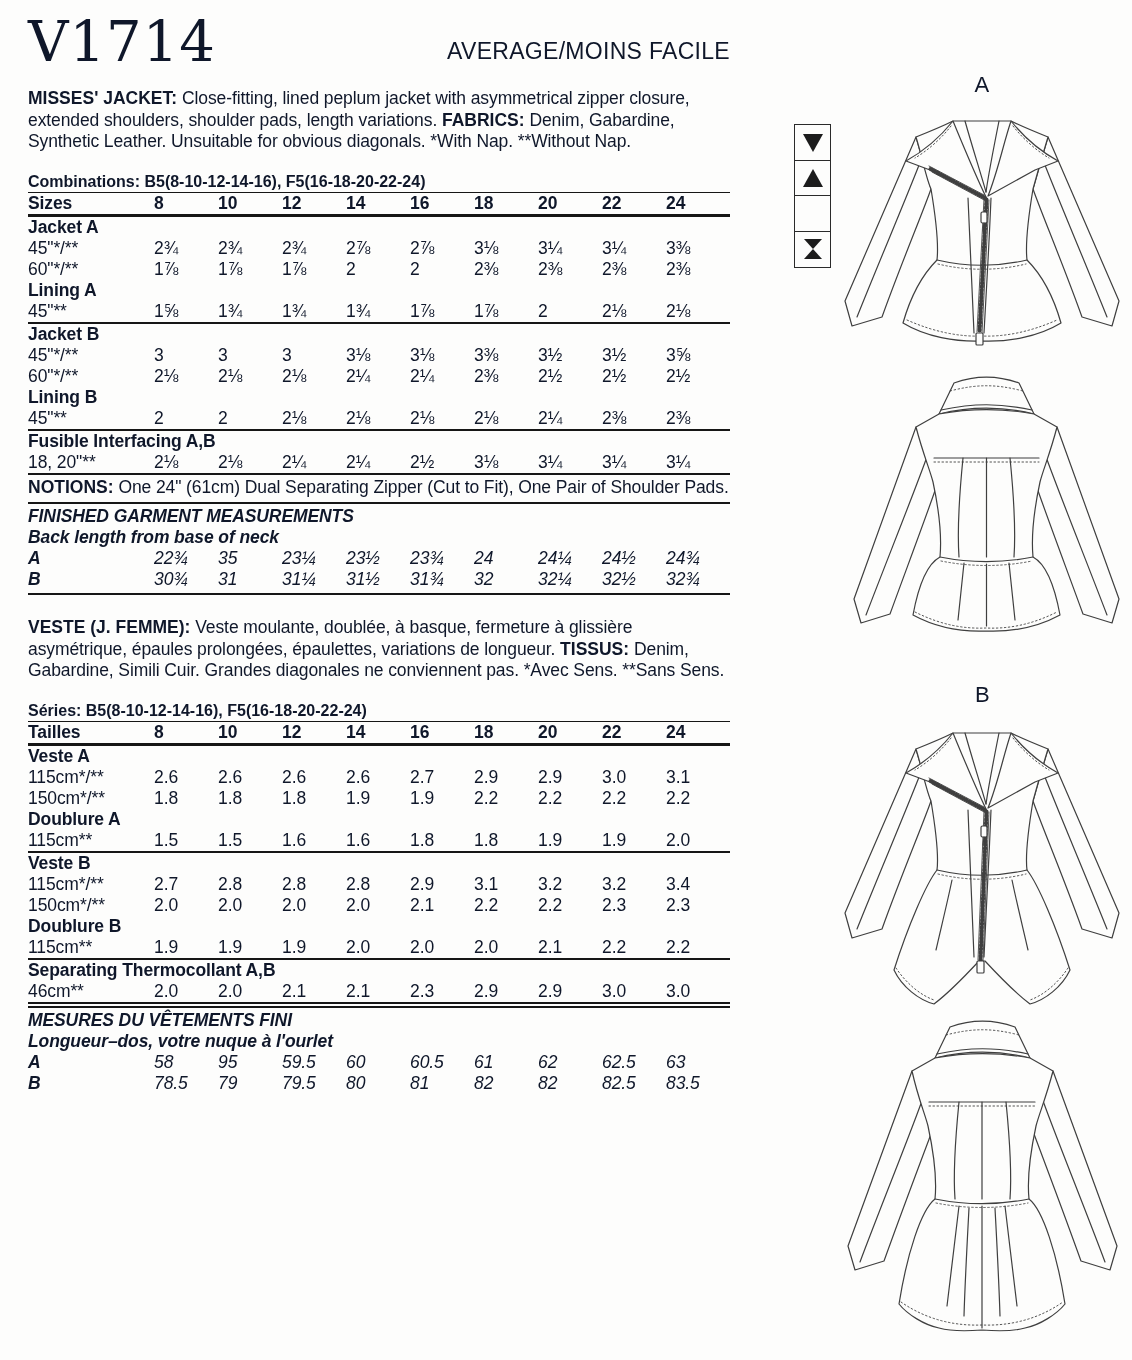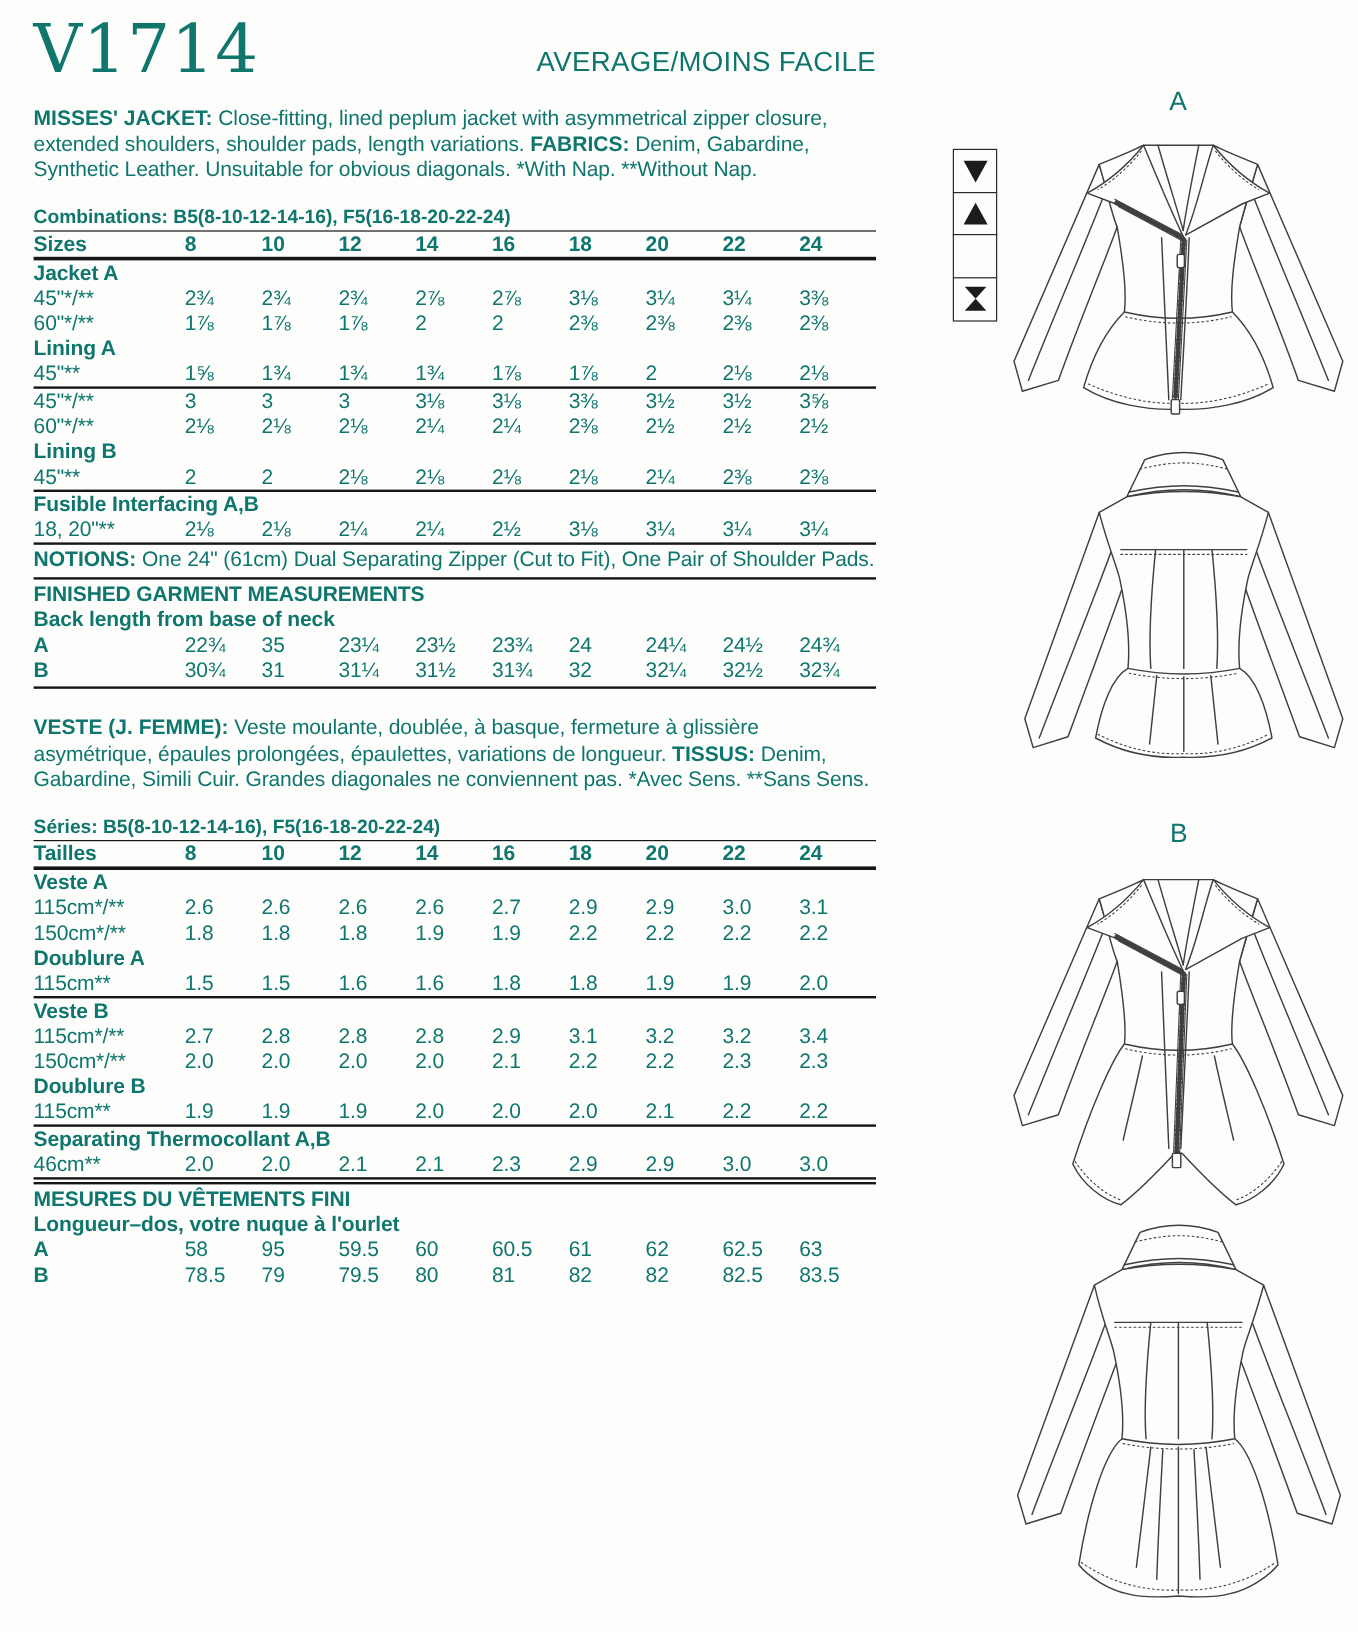--- a/index.html
+++ b/index.html
@@ -1,16 +1,16 @@
 <!DOCTYPE html>
 <html><head>
 <meta charset="utf-8">
 <style>
   html,body{margin:0;padding:0;background:#f4f4f2;}
-  .page{position:relative;width:1132px;height:1360px;background:#fdfdfc;color:#0f766e;
+  .page{position:relative;width:1132px;height:1360px;background:#fdfdfc;color:#0f172a;
         font-family:"Liberation Sans", sans-serif;overflow:hidden;}
   
   .left-col{position:absolute;left:28px;top:12px;width:702px;}
   .header-row{display:flex;justify-content:space-between;align-items:flex-end;margin-bottom:12px;}
   .pattern-number{font-family:"DejaVu Serif","Liberation Serif",serif;font-size:56px;line-height:60px;
                   font-weight:500;letter-spacing:1px;margin:0;}
   .difficulty{font-size:23px;letter-spacing:.3px;padding-bottom:7px;text-align:center;}
   p{margin:0;}
   .para{font-size:17.5px;line-height:21.5px;letter-spacing:-0.1px;}
   .para b{letter-spacing:0;}
@@ -18,21 +18,21 @@
   .combos{margin-top:20px;margin-bottom:1px;font-size:16px;font-weight:bold;}
   
   .dtable{width:702px;font-size:17.5px;line-height:21px;letter-spacing:-0.1px;}
   .trow{display:grid;grid-template-columns:126px repeat(9,64px);}
   .trow.thead{border-top:1.5px solid #161616;border-bottom:3px solid #161616;font-weight:bold;}
   .trow .c{white-space:nowrap;}
   .sec{font-weight:bold;}
   .span-all{grid-column:1 / -1;}
   .rule-below{border-bottom:2.5px solid #161616;}
   .notions{margin:2px 0 4px 0;}
-  .meas-block{border-top:2px solid #161616;padding:2px 0 3px 0;margin-top:2px;}
+  .meas-block{border-top:2px solid #161616;padding:2px 0 3px 0;margin-top:2px;font-style:italic;}
   .meas-block.en{border-bottom:2.5px solid #161616;}
   .meas-title,.meas-sub{font-size:17.5px;font-weight:bold;line-height:21px;letter-spacing:-0.1px;}
   .fr-desc{margin-top:22px;}
   .mercerie{margin:2px 0 4px 0;}
   
   .right-col{position:absolute;left:782px;top:70px;width:350px;height:1290px;}
   .nap-symbols{position:absolute;left:12px;top:56px;}
   .nap-box{width:35px;height:35px;border:1.6px solid #2a2a2a;margin-top:-1.6px;
            display:flex;align-items:center;justify-content:center;background:#fdfdfc;}
   .view-label{position:absolute;font-size:22px;letter-spacing:.5px;text-align:center;}
@@ -107,20 +107,23 @@
           <div class="c lbl">45"**</div>
           <div class="c">1⅝</div>
           <div class="c">1¾</div>
           <div class="c">1¾</div>
           <div class="c">1¾</div>
           <div class="c">1⅞</div>
           <div class="c">1⅞</div>
           <div class="c">2</div>
           <div class="c">2⅛</div>
           <div class="c">2⅛</div>
+        </div>
+        <div class="trow">
+          <div class="c lbl sec span-all">Jacket B</div>
         </div>
         <div class="trow">
           <div class="c lbl">45"*/**</div>
           <div class="c">3</div>
           <div class="c">3</div>
           <div class="c">3</div>
           <div class="c">3⅛</div>
           <div class="c">3⅛</div>
           <div class="c">3⅜</div>
           <div class="c">3½</div>

